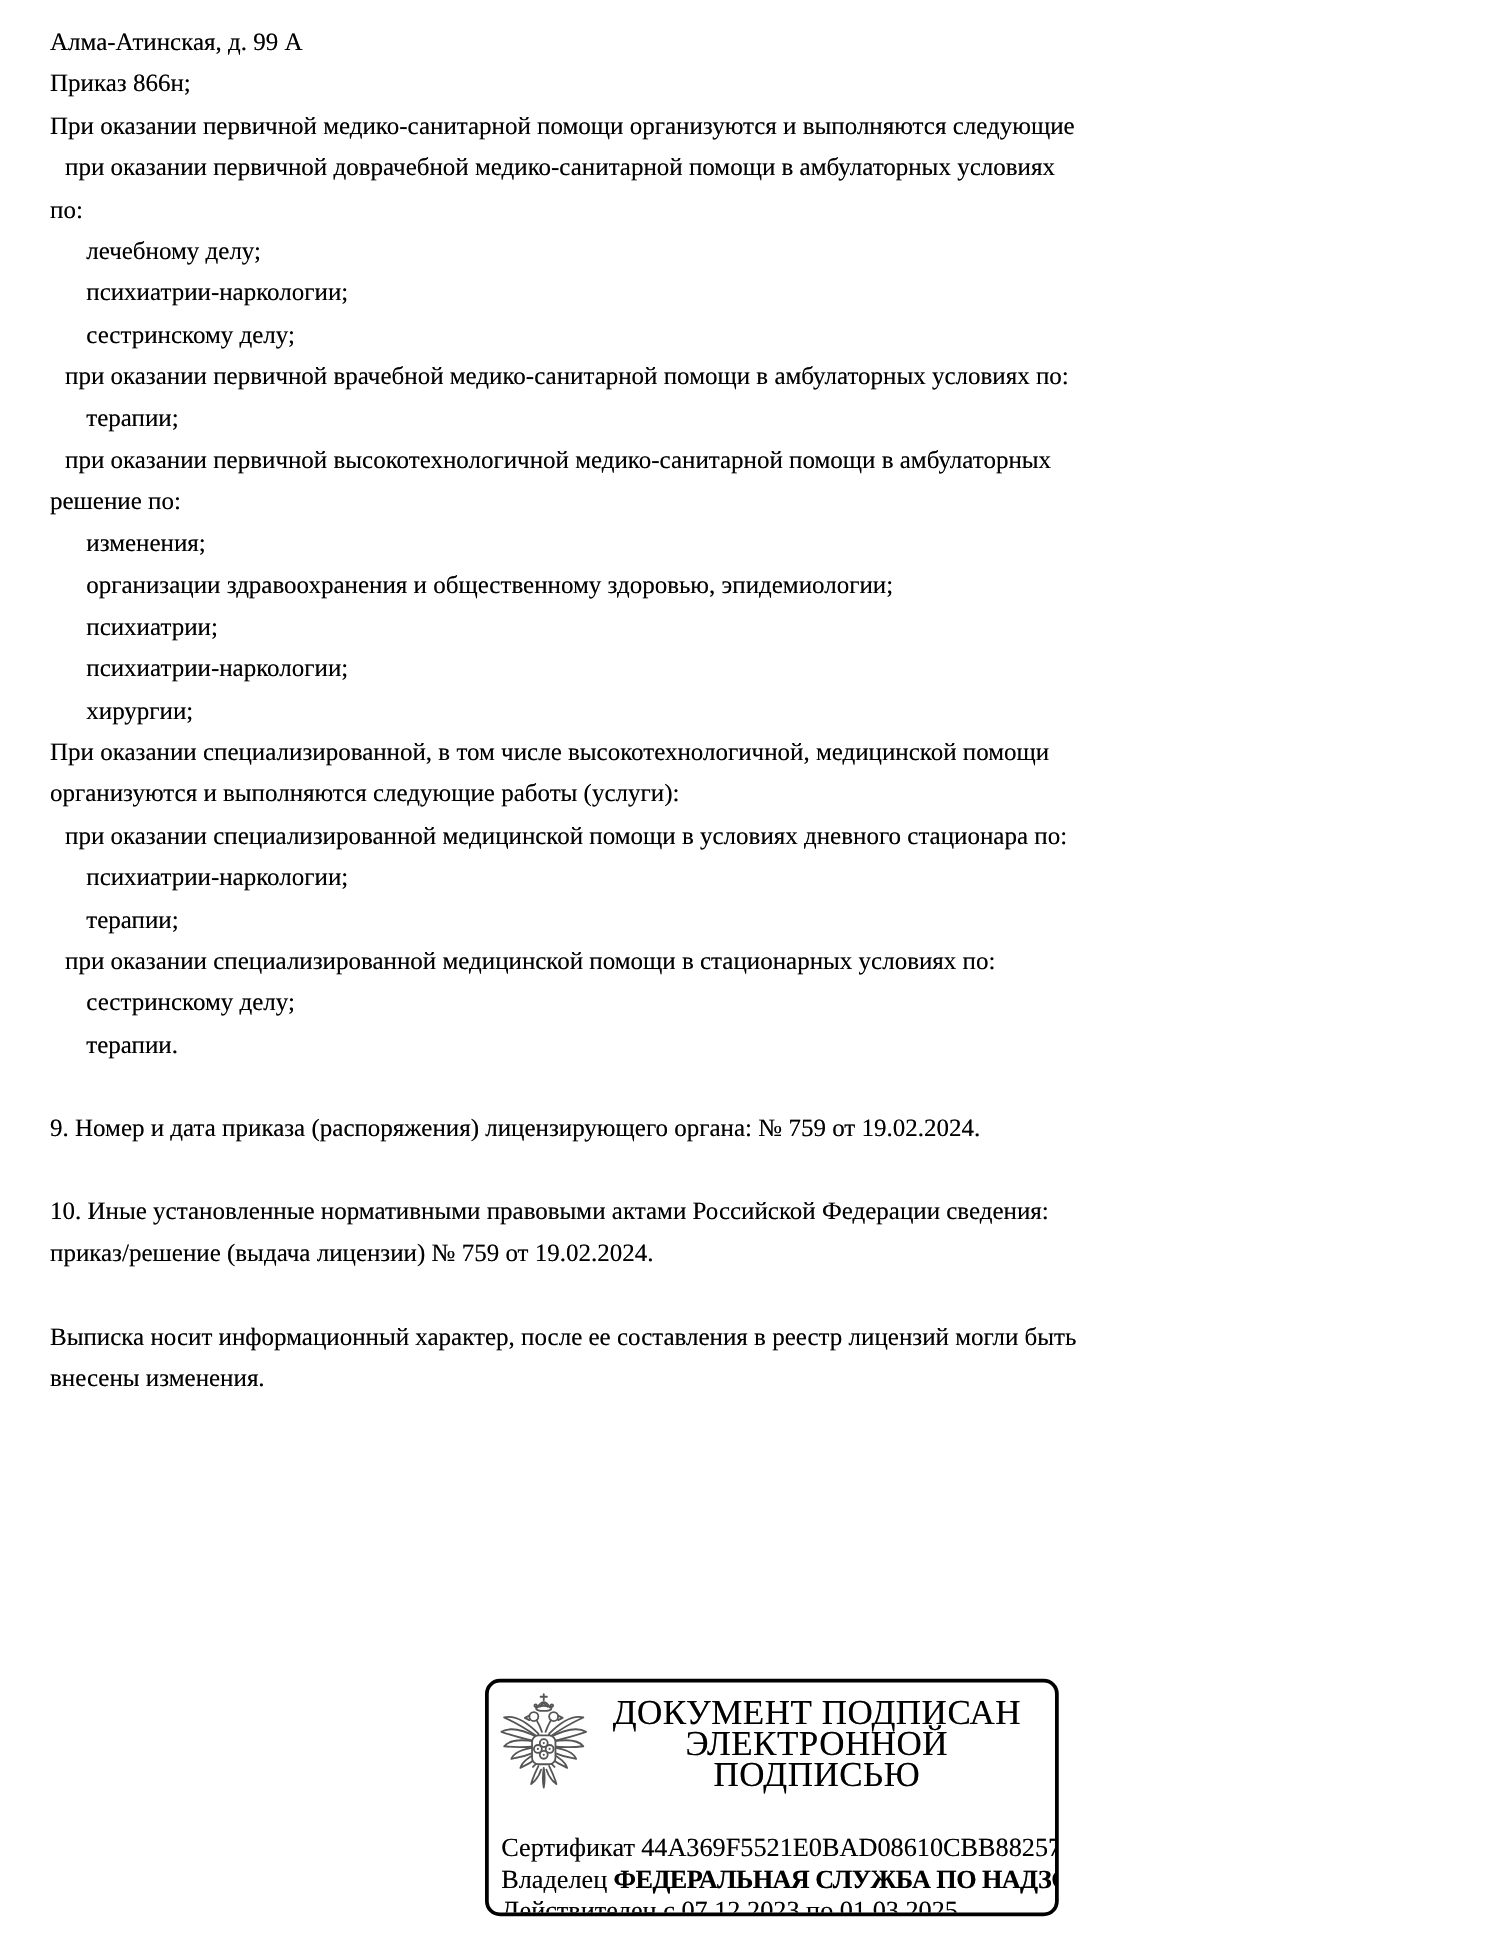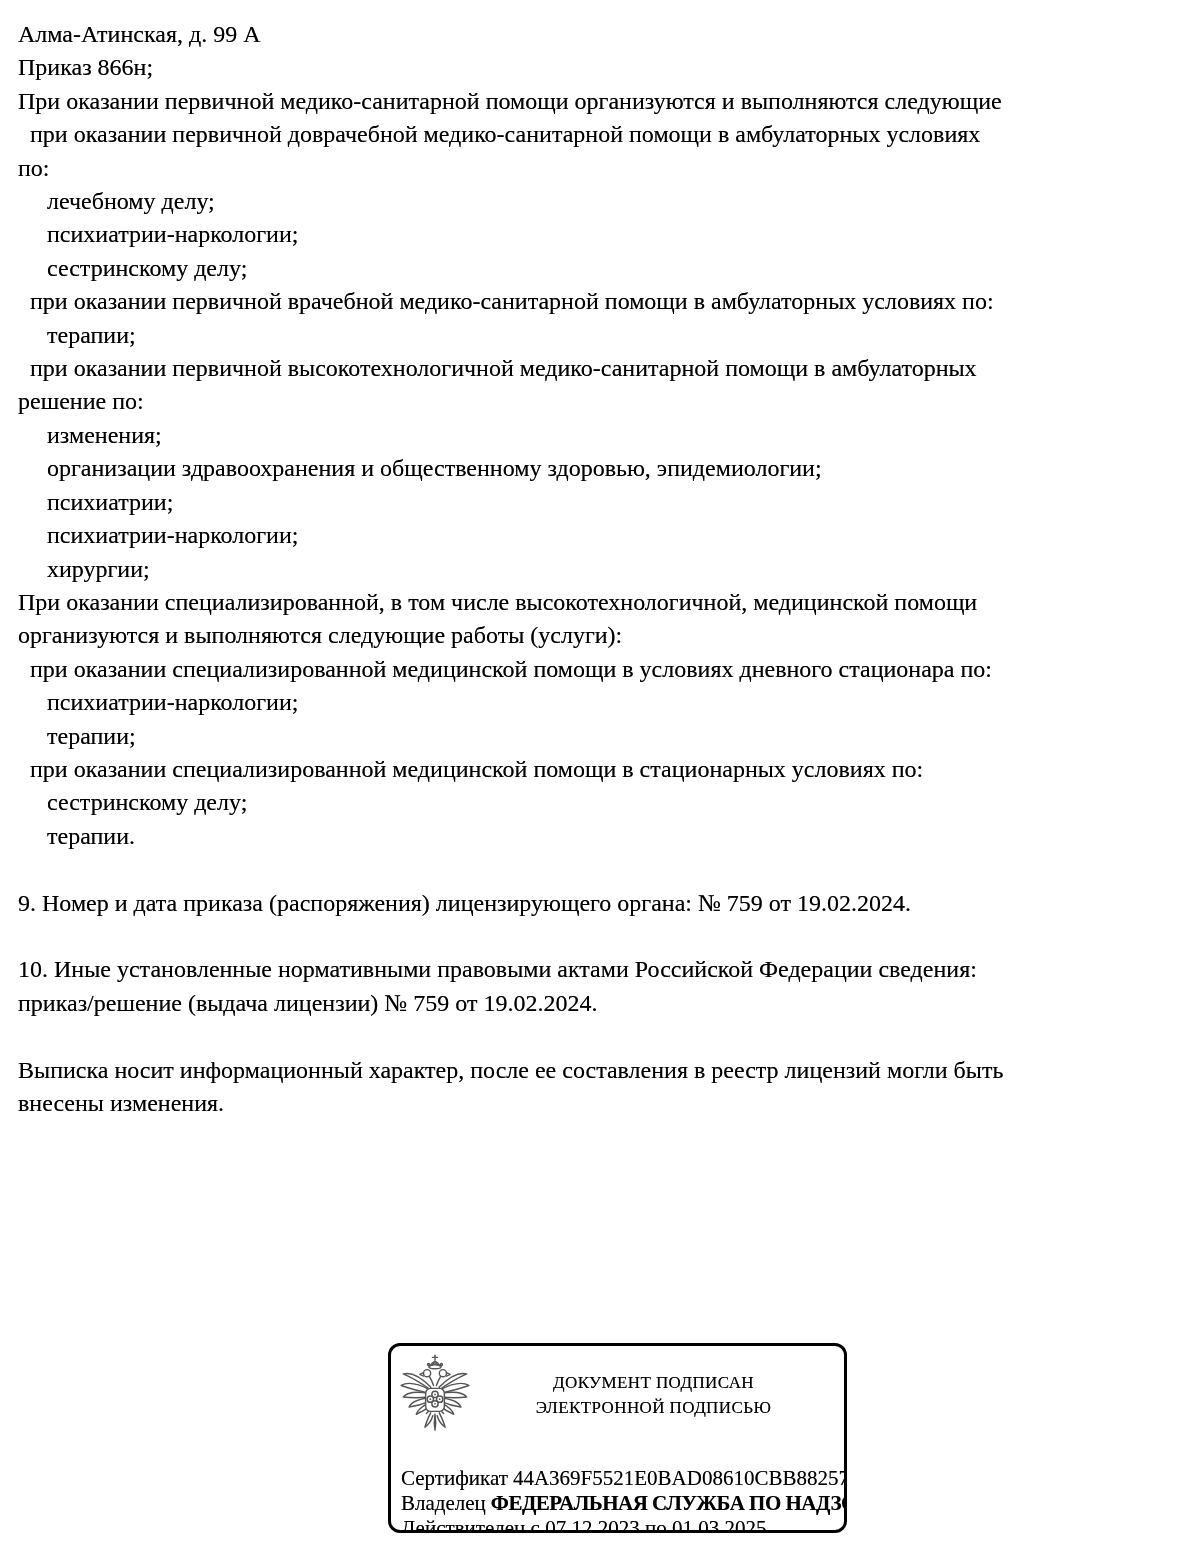--- a/index.html
+++ b/index.html
@@ -10,24 +10,24 @@
   body {
     width: 1200px;
     height: 1568px;
     position: relative;
     overflow: hidden;
     font-family: "Liberation Serif", serif;
     color: #000000;
   }
   .doc-text {
     position: absolute;
-    left: 18px;
+    left: 40px;
     top: 18px;
     right: 0;
-    font-size: 24px;
+    font-size: 20px;
     line-height: 33.4px;
     text-shadow: 0 0 0.5px rgba(0,0,0,0.55);
   }
   .doc-line {
     white-space: pre;
     min-height: 33.4px;
   }
   .ind0 { padding-left: 0; }
   .ind1 { padding-left: 12px; }
   .ind2 { padding-left: 29px; }
@@ -52,21 +52,21 @@
     margin-top: 3px;
   }
   .emblem {
     width: 72px;
     height: 88px;
     flex: 0 0 auto;
   }
   .stamp-title {
     flex: 1 1 auto;
     text-align: center;
-    font-size: 17px;
+    font-size: 28px;
     line-height: 25px;
     letter-spacing: 0.4px;
     padding-right: 8px;
     margin-top: -4px;
     text-shadow: 0 0 0.5px rgba(0,0,0,0.55);
   }
   .stamp-lines {
     padding-left: 10px;
     margin-top: 21px;
     font-size: 21px;

